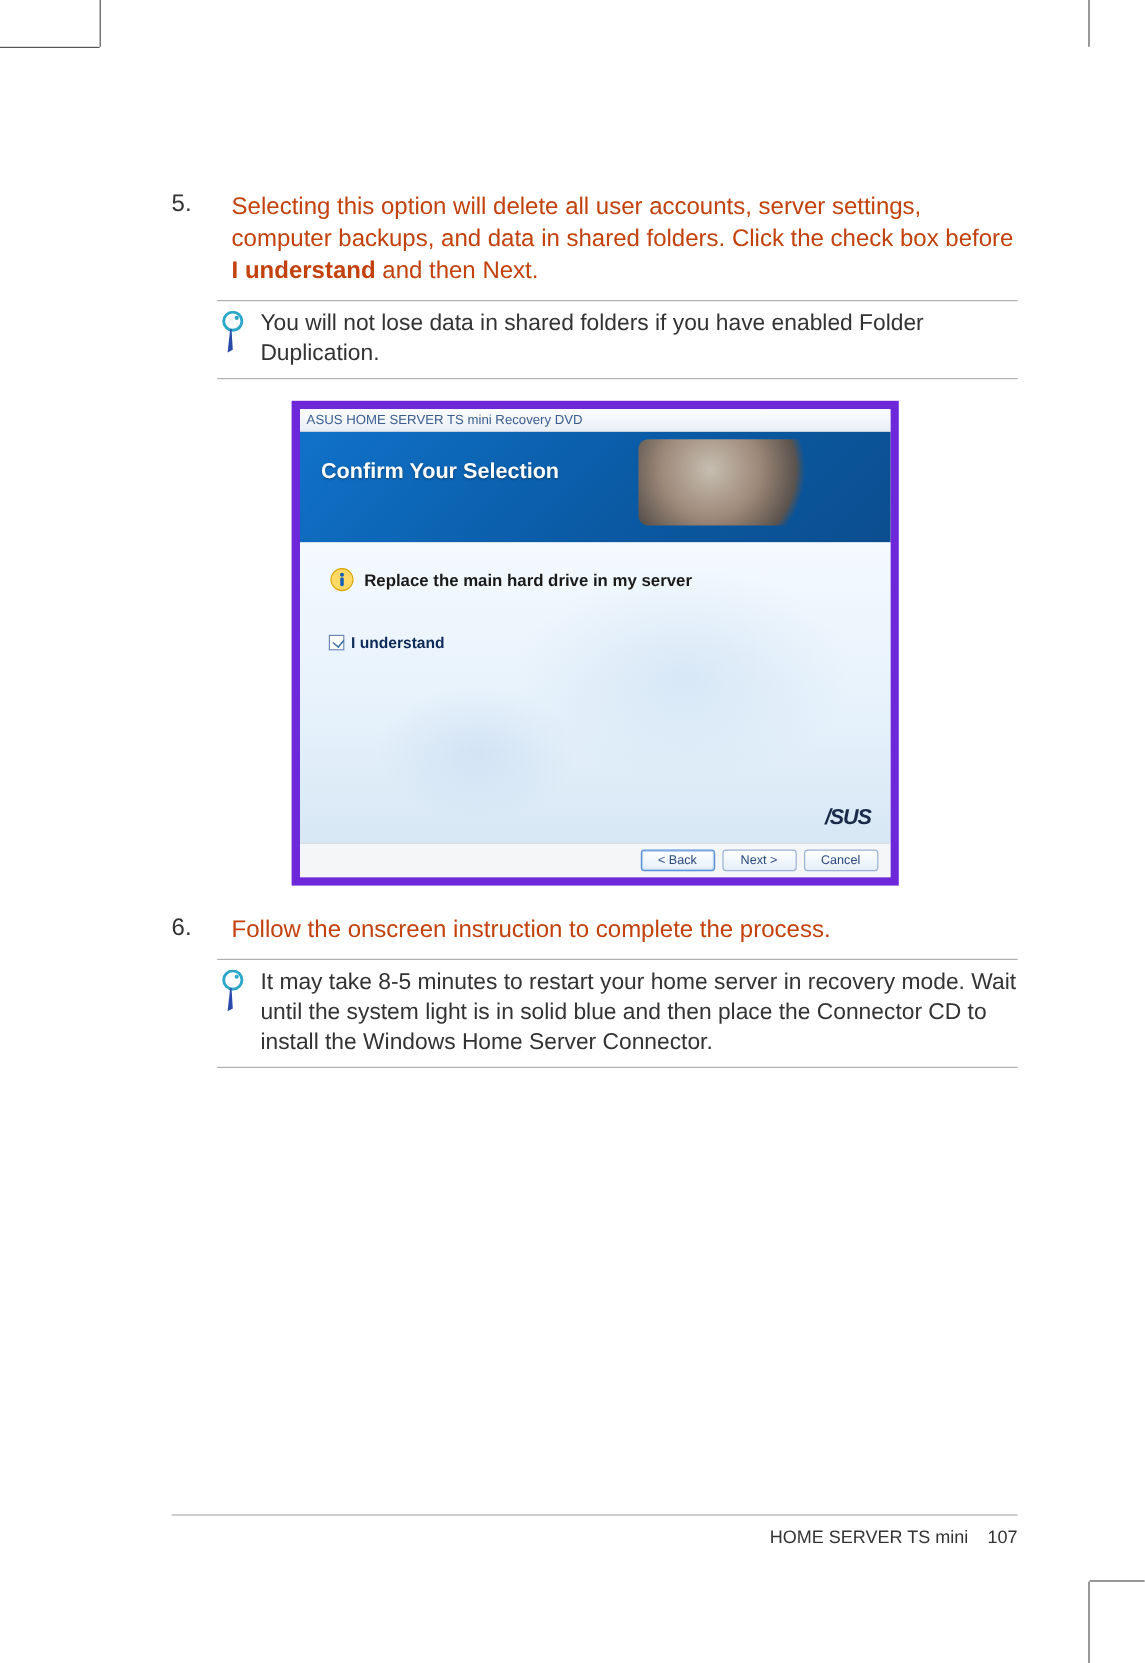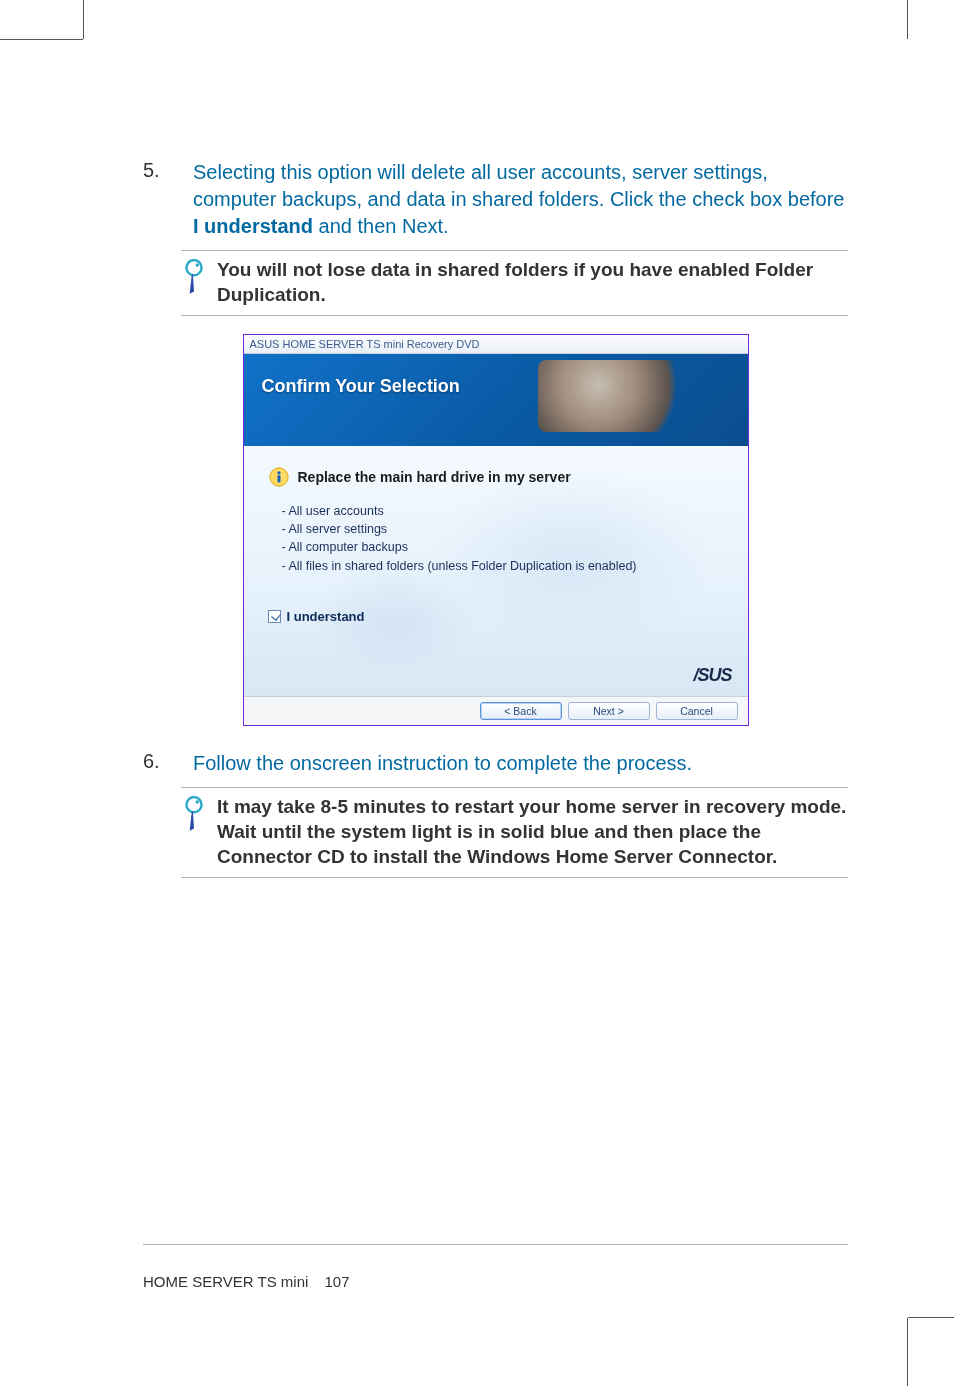--- a/index.html
+++ b/index.html
@@ -32,21 +32,21 @@
   }
   .step-num {
     width: 50px;
     flex-shrink: 0;
     font-size: 20px;
     color: #333;
   }
   .step-text {
     font-size: 20px;
     line-height: 1.35;
-    color: #0369a1;
+    color: #c2410c;
   }
   .step-text b { font-weight: 700; }
 
   .note {
     display: flex;
     align-items: flex-start;
     margin: 8px 0 18px 38px;
     border-top: 1px solid #b0b0b0;
     border-bottom: 1px solid #b0b0b0;
     padding: 6px 0 8px 0;
@@ -54,27 +54,26 @@
   .note .pin {
     width: 26px;
     flex-shrink: 0;
     margin-right: 10px;
     margin-top: 2px;
   }
   .note-text {
     font-size: 19px;
     line-height: 1.32;
     color: #333;
-    font-weight: bold;
   }
 
   .dialog {
     width: 506px;
     margin: 0 auto 24px auto;
-    border: 1px solid #6d28d9;
+    border: 7px solid #6d28d9;
     background: #fff;
   }
   .dialog-title {
     font-size: 11px;
     color: #3a5d8f;
     padding: 3px 6px;
     background: linear-gradient(to bottom, #fdfdfd, #e9eff7);
     border-bottom: 1px solid #c7d0dc;
   }
   .dialog-banner {
@@ -206,38 +205,39 @@
     border-top: 1px solid #c7d0dc;
     padding: 5px 10px;
     display: flex;
     justify-content: flex-end;
     gap: 6px;
   }
   .dbtn {
     font-size: 10.5px;
     color: #2a4a7a;
     padding: 2px 0;
-    width: 82px;
+    width: 62px;
     text-align: center;
     border: 1px solid #9ab3d4;
     border-radius: 3px;
     background: linear-gradient(to bottom, #fff, #e5eef9);
   }
   .dbtn.primary {
     border-color: #5b8fd6;
     box-shadow: 0 0 0 1px #b7d4f4 inset;
   }
 
   .footer {
     position: absolute;
     bottom: 28px;
     right: 60px;
     left: 60px;
     border-top: 1px solid #b0b0b0;
-    padding-top: 28px;
+    padding-top: 10px;
+    text-align: right;
     font-size: 15px;
     color: #333;
   }
   .footer .pg {
     margin-left: 12px;
   }
 </style>
 </head>
 <body>
 
@@ -274,26 +274,20 @@
     <div class="dialog-body">
       <div class="body-overlay"></div>
       <div class="info-row">
         <svg class="info-icon" viewBox="0 0 24 24">
           <circle cx="12" cy="12" r="10" fill="#ffd966" stroke="#d8a400" stroke-width="1"></circle>
           <circle cx="12" cy="7.5" r="1.8" fill="#1260b8"></circle>
           <rect x="10.4" y="10" width="3.2" height="8" rx="1.3" fill="#1260b8"></rect>
         </svg>
         <div class="info-title">Replace the main hard drive in my server</div>
       </div>
-      <div class="body-list">
-        <div>- All user accounts</div>
-        <div>- All server settings</div>
-        <div>- All computer backups</div>
-        <div>- All files in shared folders (unless Folder Duplication is enabled)</div>
-      </div>
       <div class="check-row">
         <div class="cb"></div>
         <div class="check-label">I understand</div>
       </div>
       <div class="asus">/SUS</div>
       <div class="asus-sub"></div>
     </div>
     <div class="dialog-buttons">
       <div class="dbtn primary">&lt; Back</div>
       <div class="dbtn">Next &gt;</div>

